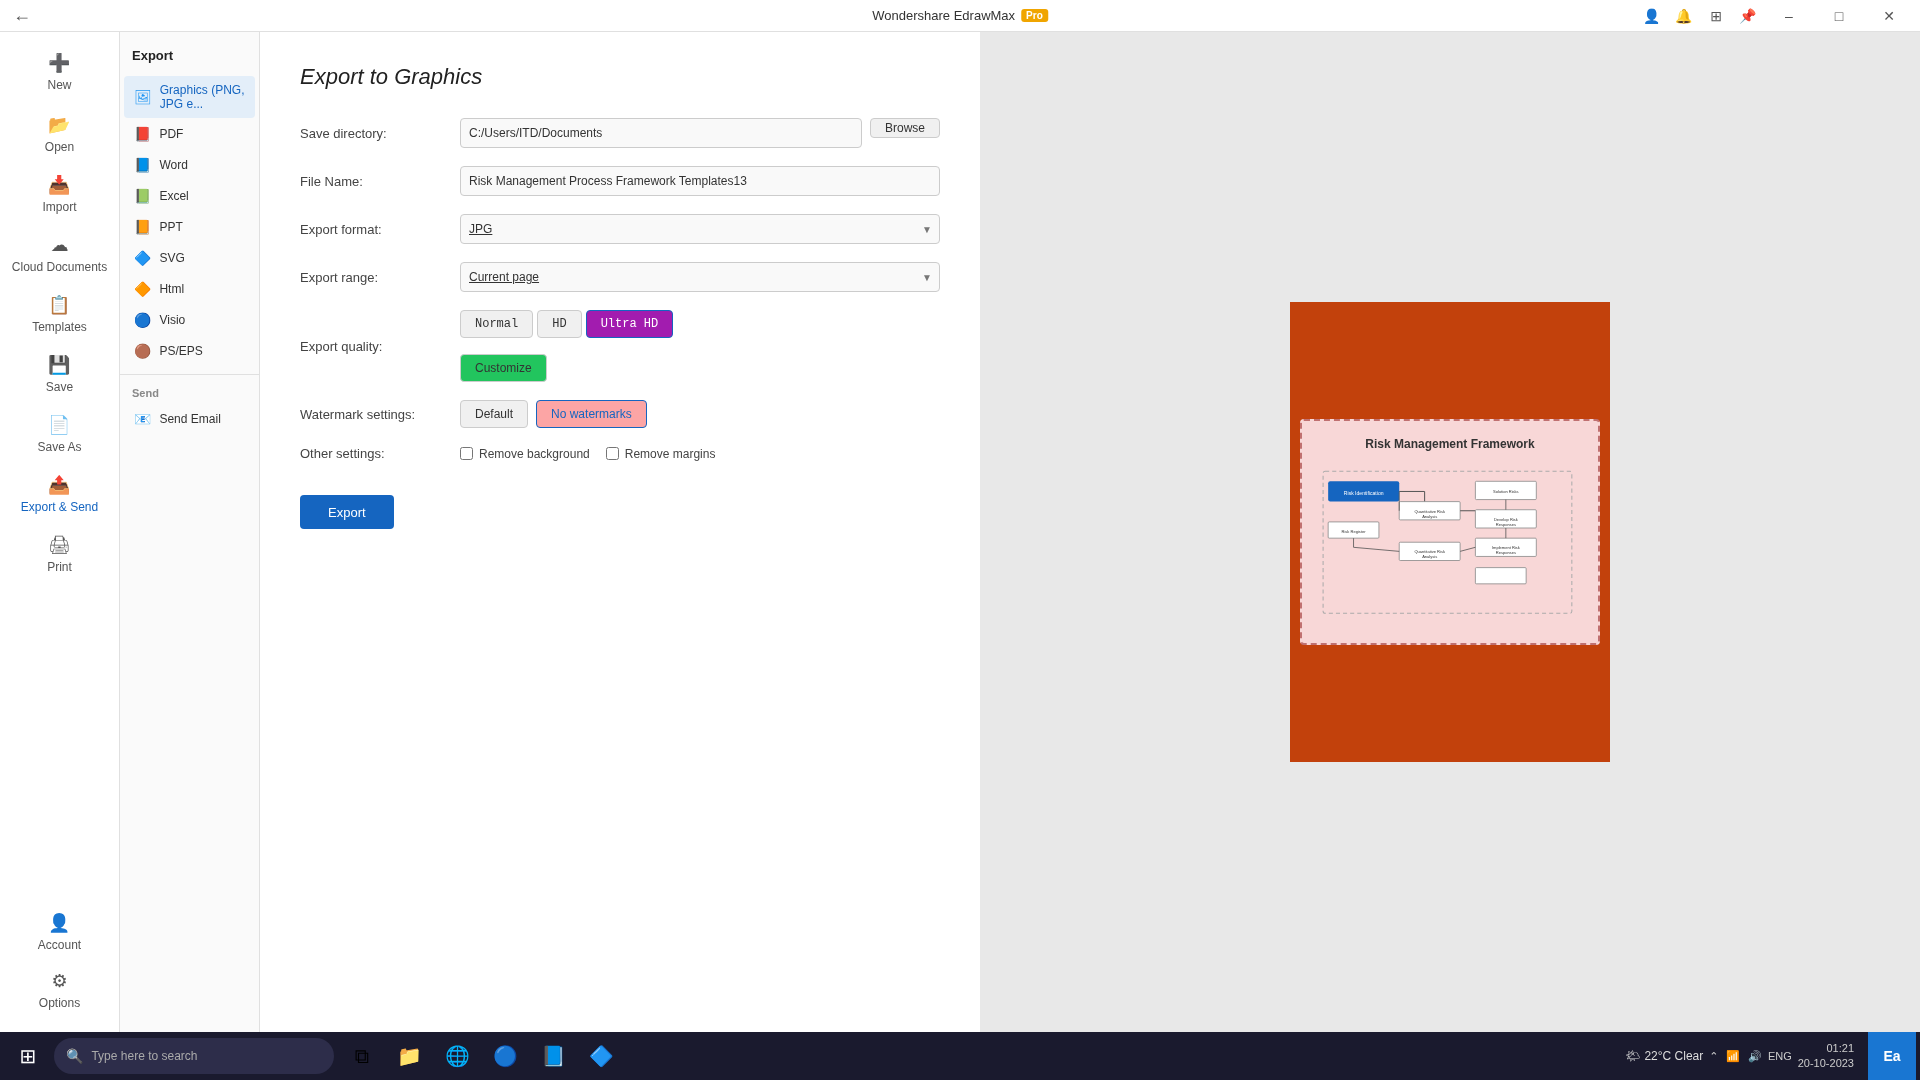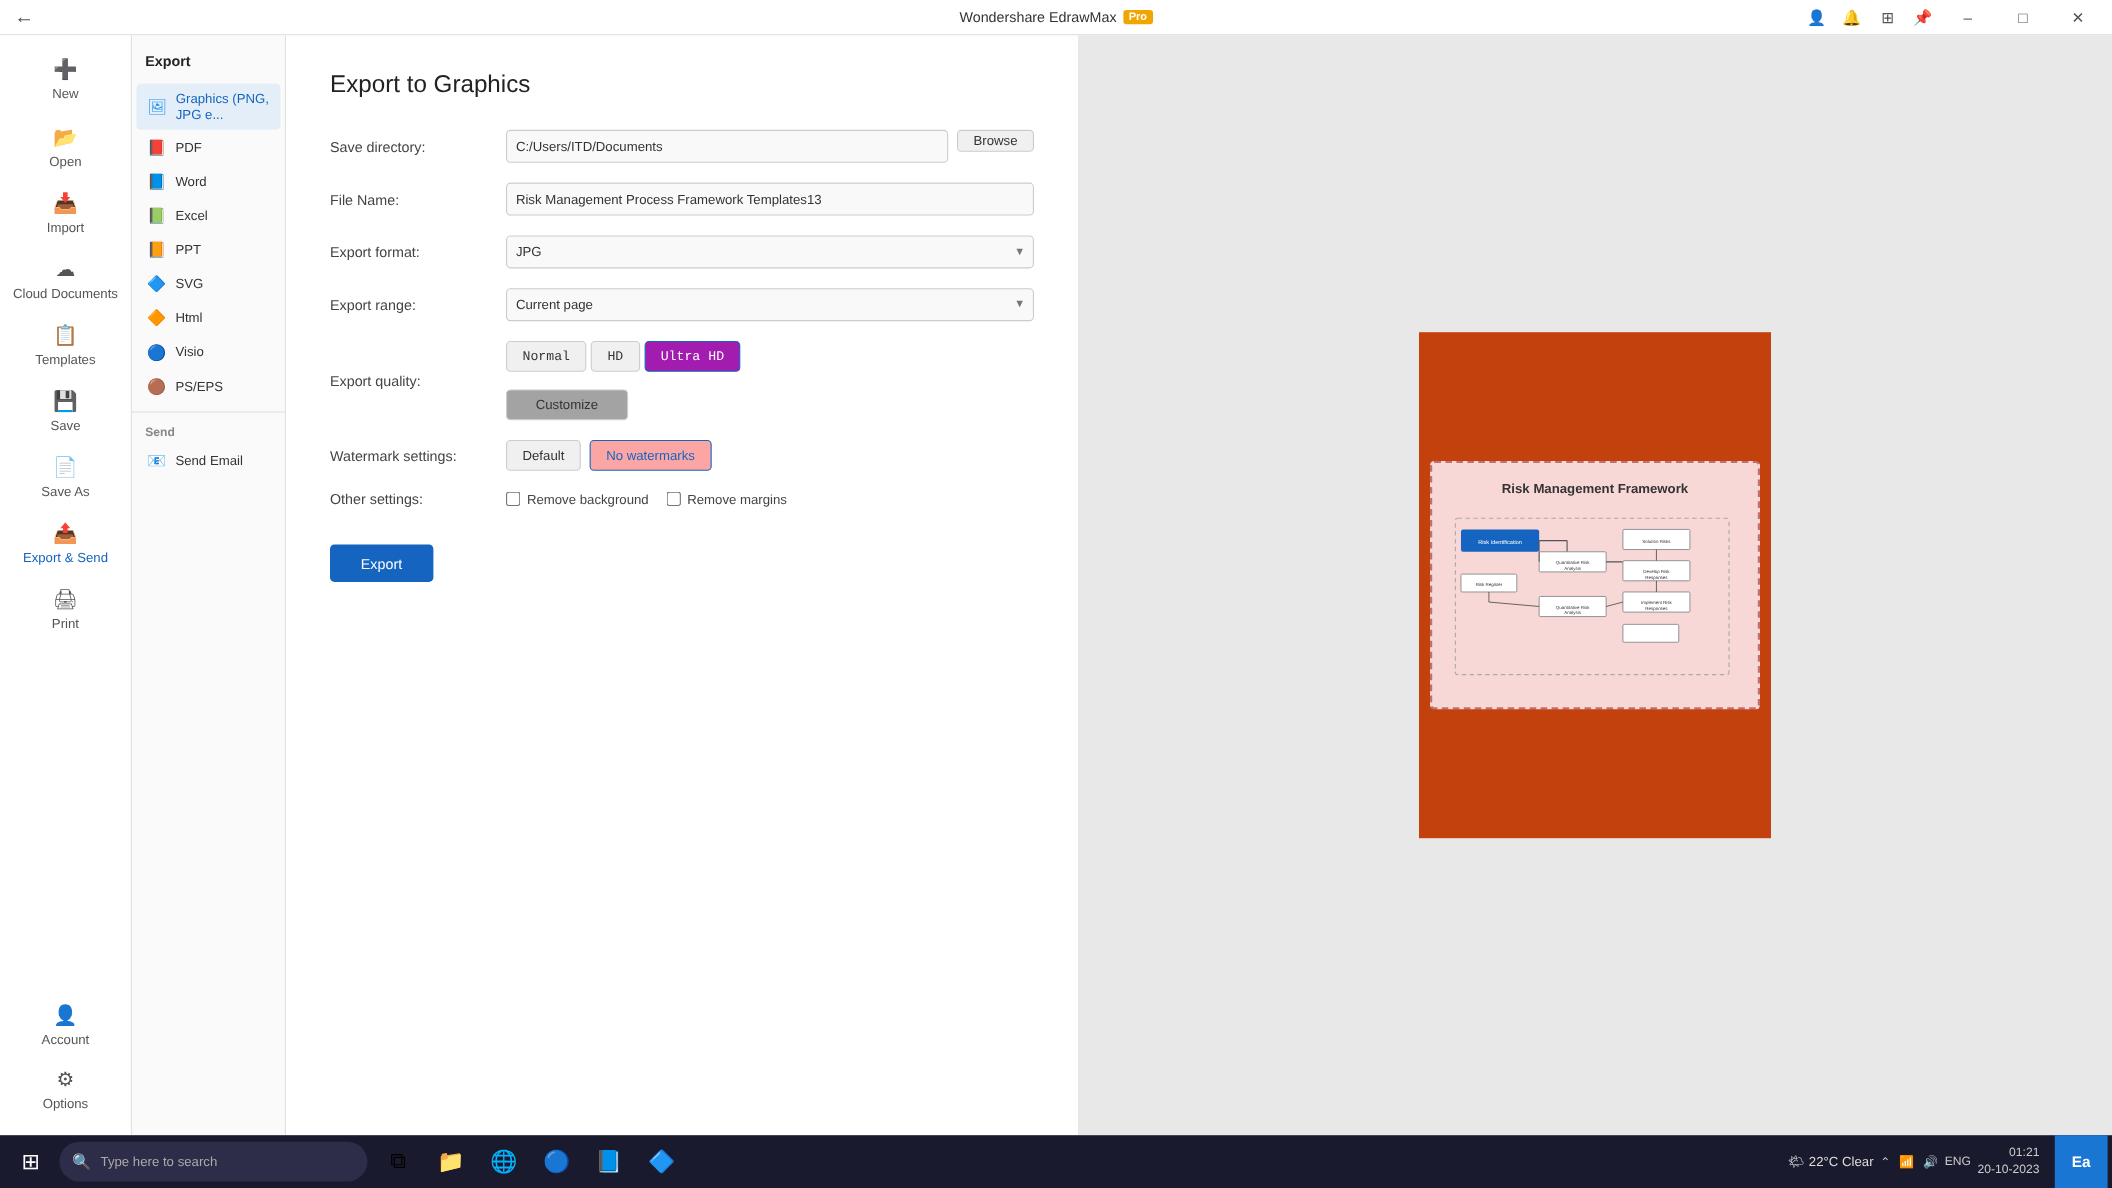--- a/index.html
+++ b/index.html
@@ -108,20 +108,21 @@
       background: #ffffff;
       padding: 32px 40px;
       overflow-y: auto;
       flex-shrink: 0;
     }
     .export-title {
       font-size: 22px;
       font-weight: 400;
       color: #222;
       margin-bottom: 28px;
+      font-style: italic;
     }
     .form-row {
       display: flex;
       align-items: center;
       margin-bottom: 18px;
     }
     .form-label {
       width: 160px;
       font-size: 13px;
       color: #444;
@@ -153,20 +154,21 @@
       width: 100%;
       height: 30px;
       border: 1px solid #ccc;
       border-radius: 4px;
       padding: 0 8px;
       font-size: 12px;
       color: #333;
       background: #f9f9f9;
       appearance: none;
       cursor: pointer;
+      text-decoration: underline;
     }
     .select-wrapper { position: relative; flex: 1; }
     .select-arrow {
       position: absolute;
       right: 8px;
       top: 50%;
       transform: translateY(-50%);
       font-size: 10px;
       color: #777;
       pointer-events: none;
@@ -185,24 +187,24 @@
       color: #333;
       font-family: Liberation Mono, monospace;
     }
     .quality-btn.active {
       background: #a21caf;
       color: white;
       border-color: #1565c0;
     }
     .customize-btn {
       height: 28px;
-      padding: 0 26px;
+      padding: 0 14px;
       border: 1px solid #ccc;
       border-radius: 4px;
-      background: #a3a3a3;
+      background: #22c55e;
       cursor: pointer;
       font-size: 12px;
       color: #333;
       margin-top: 8px;
     }
 
     
     .watermark-btns { display: flex; gap: 8px; }
     .watermark-btn {
       height: 28px;

